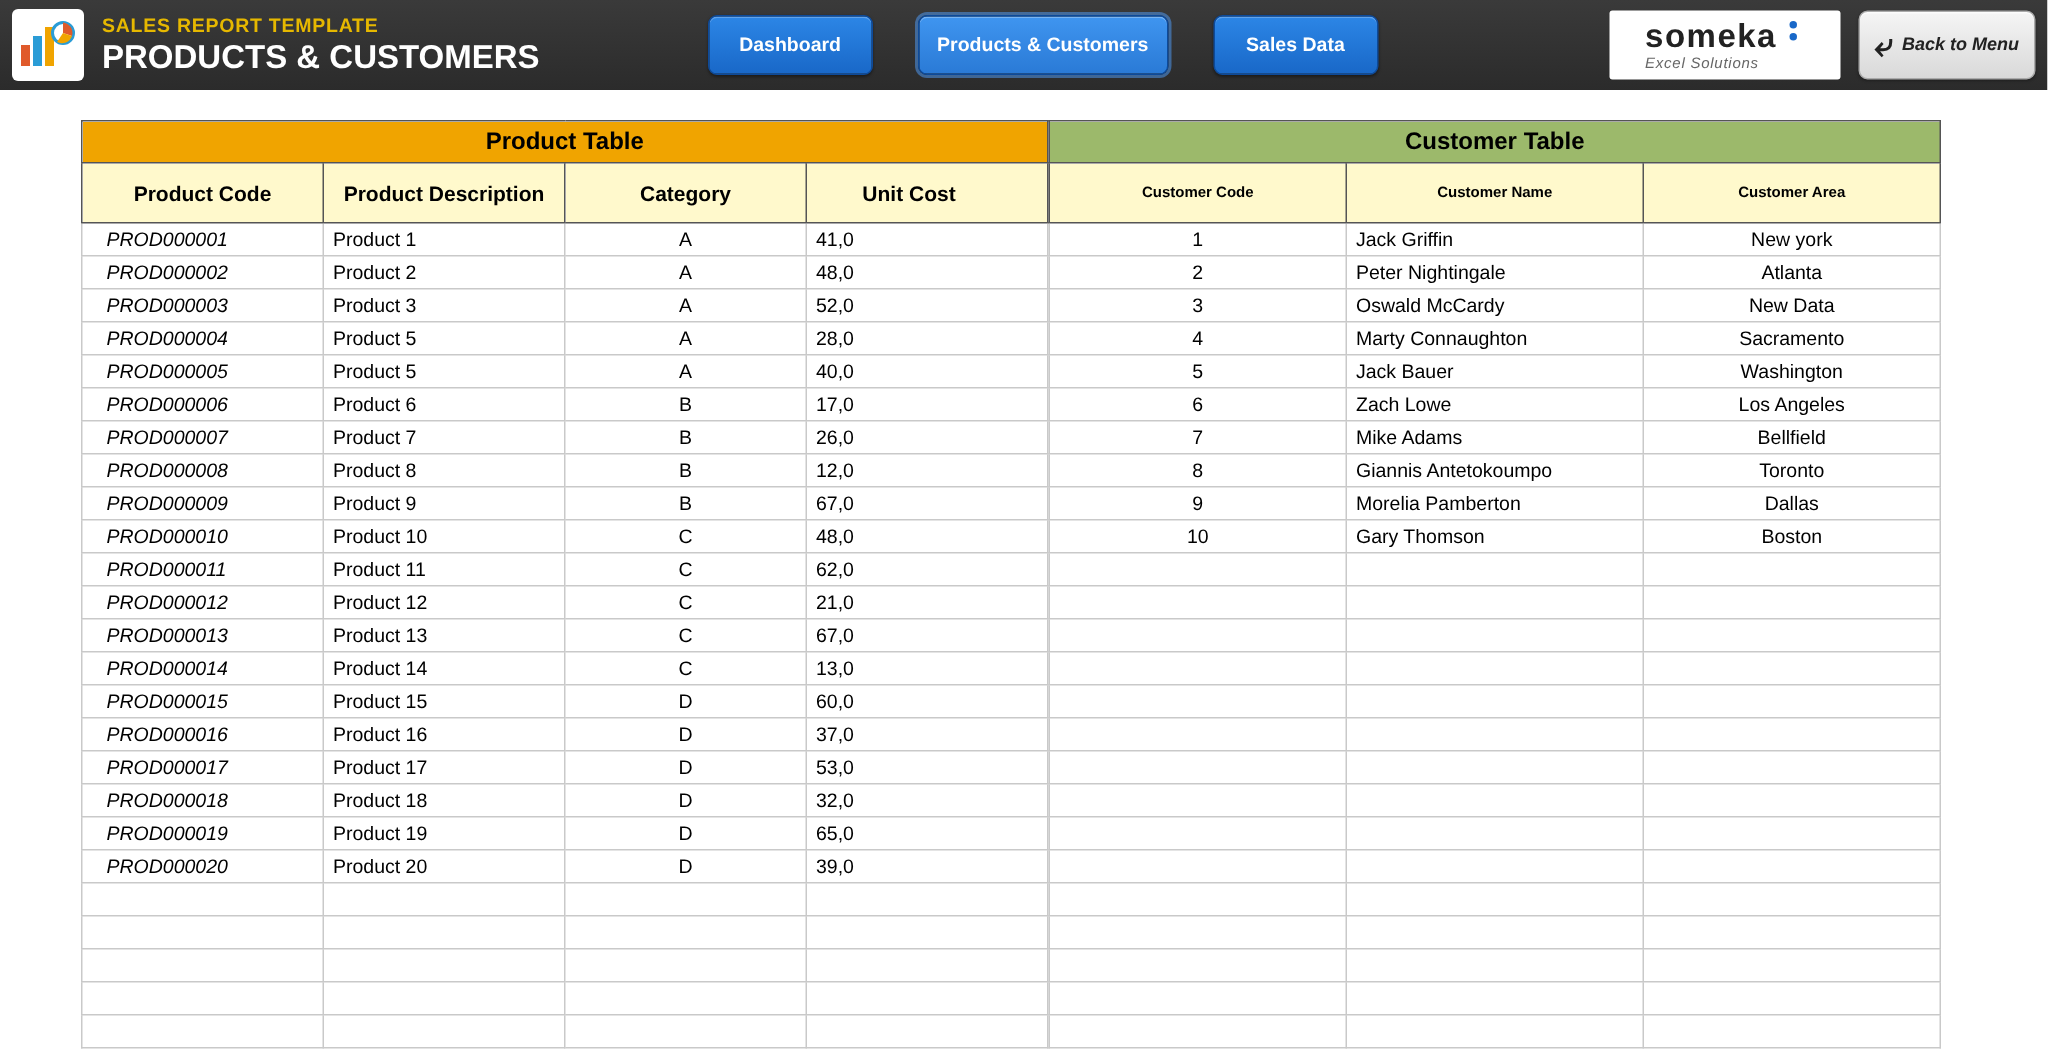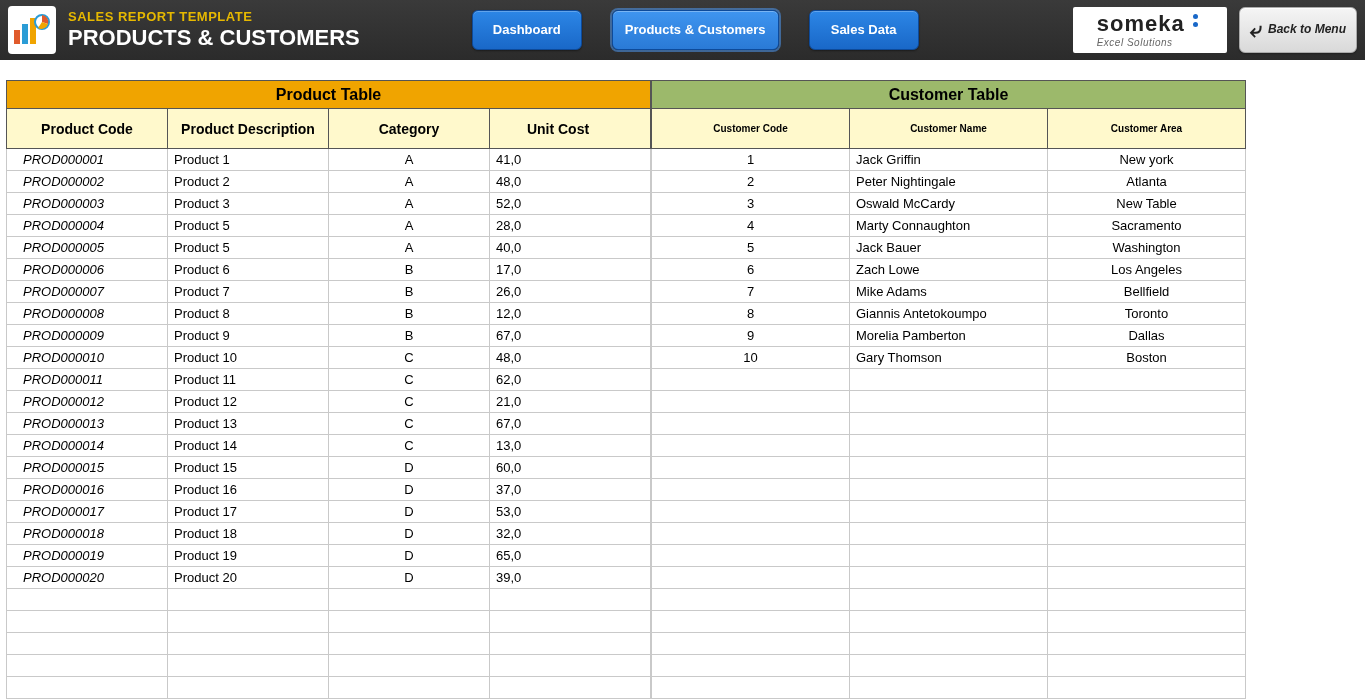--- a/index.html
+++ b/index.html
@@ -84,20 +84,21 @@
     font-size: 12px;
     color: #222;
     line-height: 1.1;
     text-align: center;
   }
   .back-btn .arrow { font-size: 22px; font-style: normal; }
 
   .content {
     display: flex;
     padding: 20px 6px 0 6px;
+    margin-left: 48px;
   }
 
   table {
     border-collapse: collapse;
     table-layout: fixed;
   }
   td, th {
     border: 1px solid #c9c9c9;
     height: 22px;
     padding: 0 6px;
@@ -383,21 +384,21 @@
           <td class="col-carea">New york</td>
         </tr>
         <tr class="data">
           <td class="col-ccode">2</td>
           <td class="col-cname">Peter Nightingale</td>
           <td class="col-carea">Atlanta</td>
         </tr>
         <tr class="data">
           <td class="col-ccode">3</td>
           <td class="col-cname">Oswald McCardy</td>
-          <td class="col-carea">New Table</td>
+          <td class="col-carea">New Data</td>
         </tr>
         <tr class="data">
           <td class="col-ccode">4</td>
           <td class="col-cname">Marty Connaughton</td>
           <td class="col-carea">Sacramento</td>
         </tr>
         <tr class="data">
           <td class="col-ccode">5</td>
           <td class="col-cname">Jack Bauer</td>
           <td class="col-carea">Washington</td>

